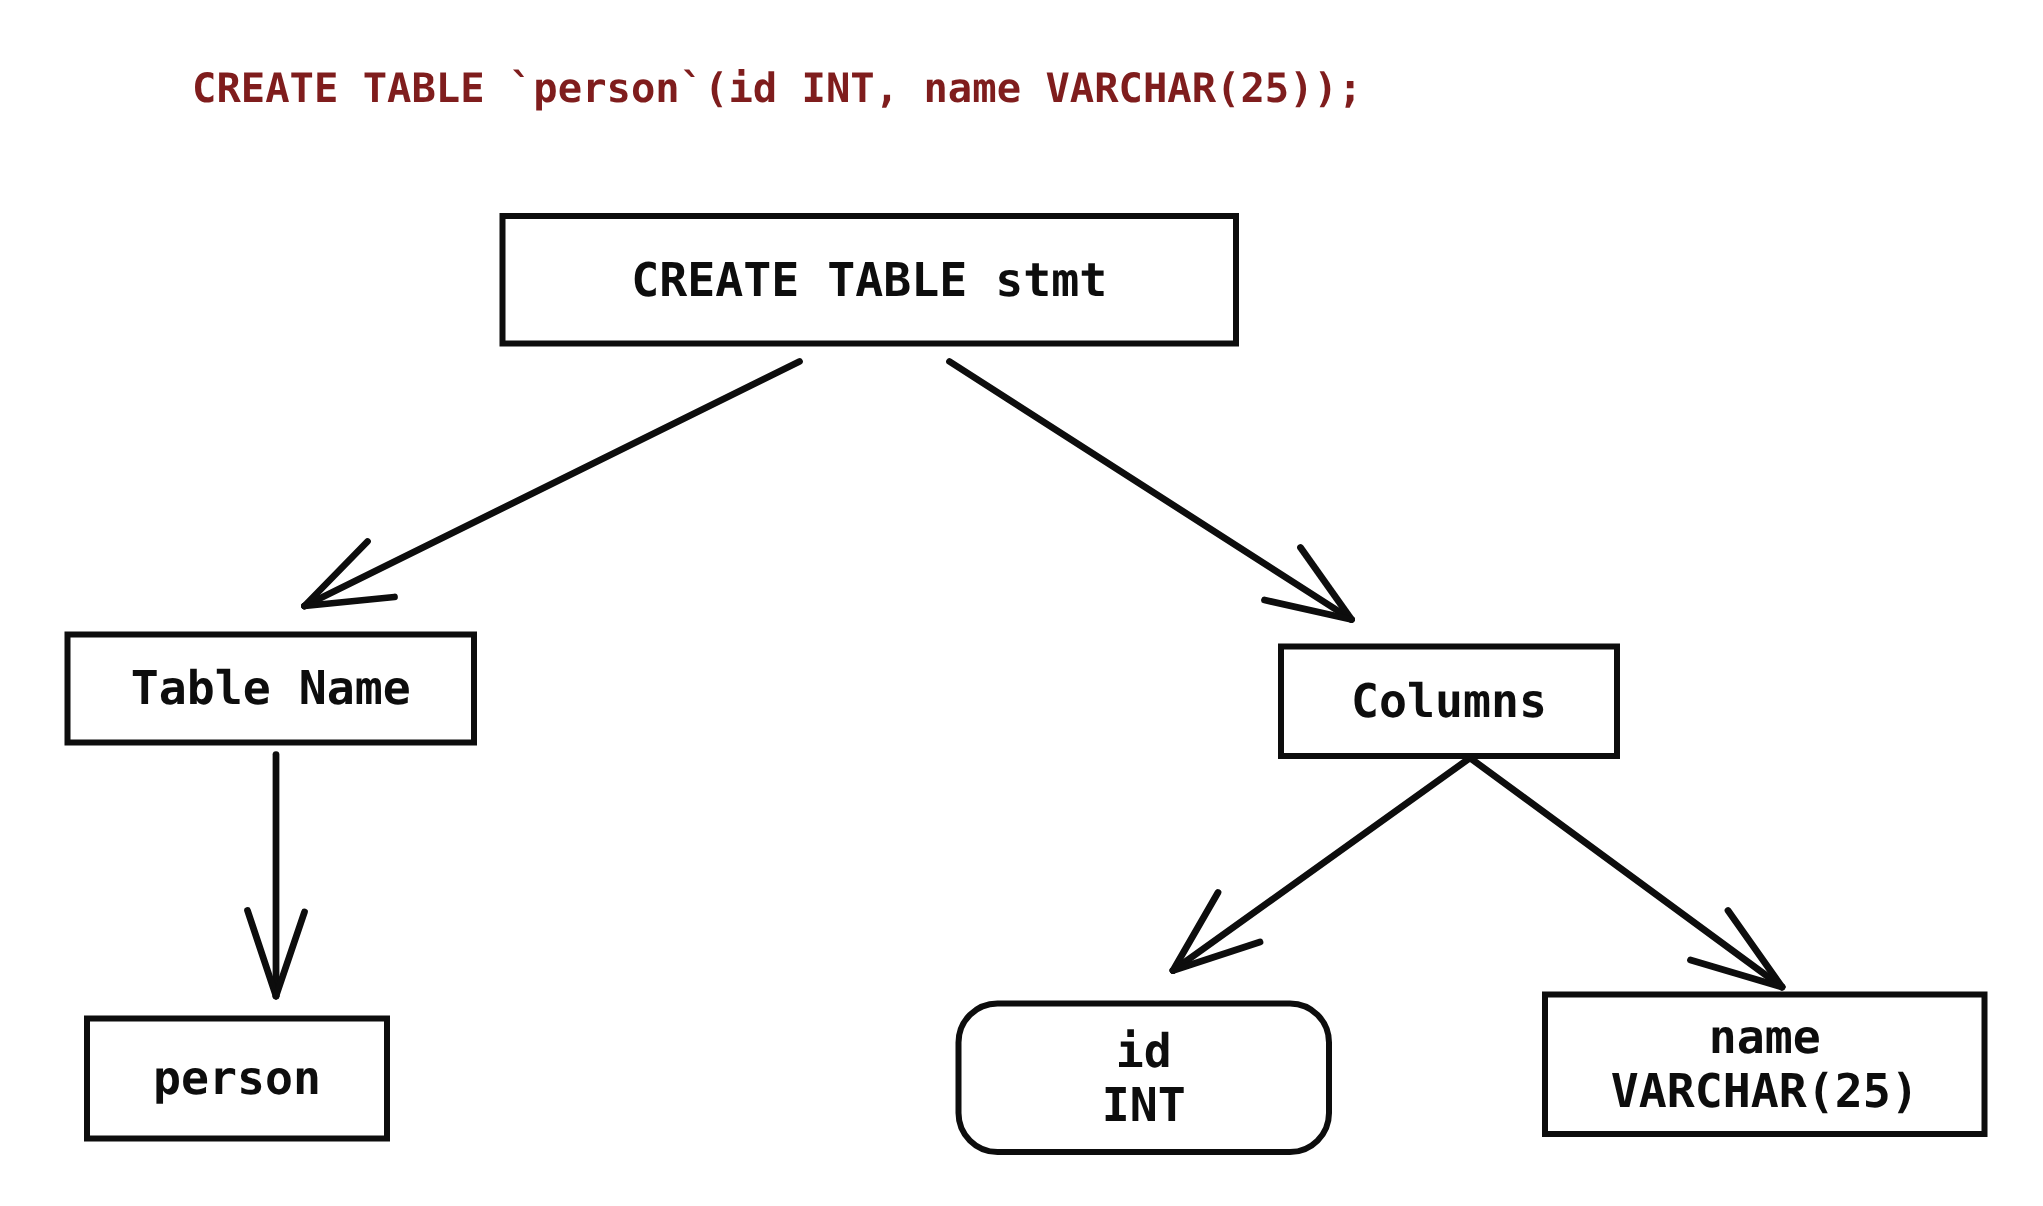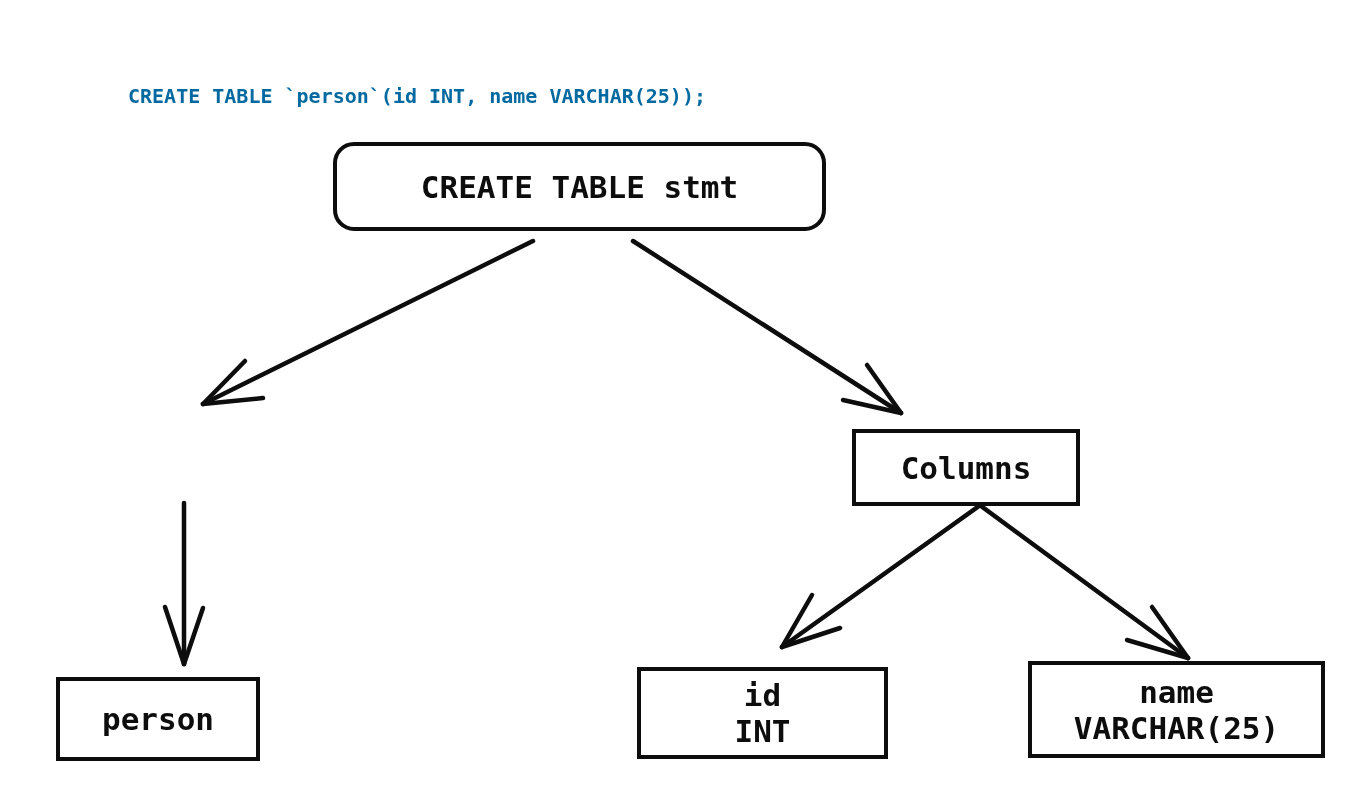--- a/index.html
+++ b/index.html
@@ -13,26 +13,25 @@
     height: 804px;
     background: #ffffff;
     overflow: hidden;
     font-family: "DejaVu Sans Mono", "Liberation Mono", monospace;
     color: #0d0d0d;
   }
   .sql-line {
     position: absolute;
     left: 128px;
     top: 44px;
-    font-size: 20px;
+    font-size: 27px;
     font-weight: bold;
     letter-spacing: 0px;
     white-space: pre;
-    color: #0369a1;
-    margin-top: 40px;
+    color: #7f1d1d;
   }
   .edges-svg {
     position: absolute;
     left: 0;
     top: 0;
     width: 1362px;
     height: 804px;
     pointer-events: none;
   }
   .edges-svg line, .edges-svg polyline {
@@ -49,25 +48,25 @@
     display: flex;
     flex-direction: column;
     align-items: center;
     justify-content: center;
     font-size: 31px;
     font-weight: bold;
     line-height: 36px;
     text-align: center;
     white-space: pre;
   }
-  .node--stmt      { left: 333px; top: 142px; width: 493px; height: 89px; border-radius: 21px; }
+  .node--stmt      { left: 333px; top: 142px; width: 493px; height: 89px; }
   .node--tablename { left: 43px;  top: 421px; width: 275px; height: 76px; }
   .node--columns   { left: 852px; top: 429px; width: 228px; height: 77px; }
   .node--person    { left: 56px;  top: 677px; width: 204px; height: 84px; }
-  .node--idcol     { left: 637px; top: 667px; width: 251px; height: 92px; }
+  .node--idcol     { left: 637px; top: 667px; width: 251px; height: 103px; border-radius: 28px; }
   .node--namecol   { left: 1028px; top: 661px; width: 297px; height: 97px; text-align: center; }
 </style>
 </head>
 <body>
 
 <div class="canvas">
 
   <div class="sql-line">CREATE TABLE `person`(id INT, name VARCHAR(25));</div>
 
   <svg class="edges-svg" viewBox="0 0 1362 804" xmlns="http://www.w3.org/2000/svg">
@@ -100,20 +99,23 @@
       <line x1="981" y1="506" x2="1188" y2="658"></line>
       <line x1="1188" y1="658" x2="1152" y2="607"></line>
       <line x1="1188" y1="658" x2="1127" y2="640"></line>
     </g>
   </svg>
 
   <div class="node node--stmt">
     <span>CREATE TABLE stmt</span>
   </div>
 
+  <div class="node node--tablename">
+    <span>Table Name</span>
+  </div>
 
   <div class="node node--columns">
     <span>Columns</span>
   </div>
 
   <div class="node node--person">
     <span>person</span>
   </div>
 
   <div class="node node--idcol">

